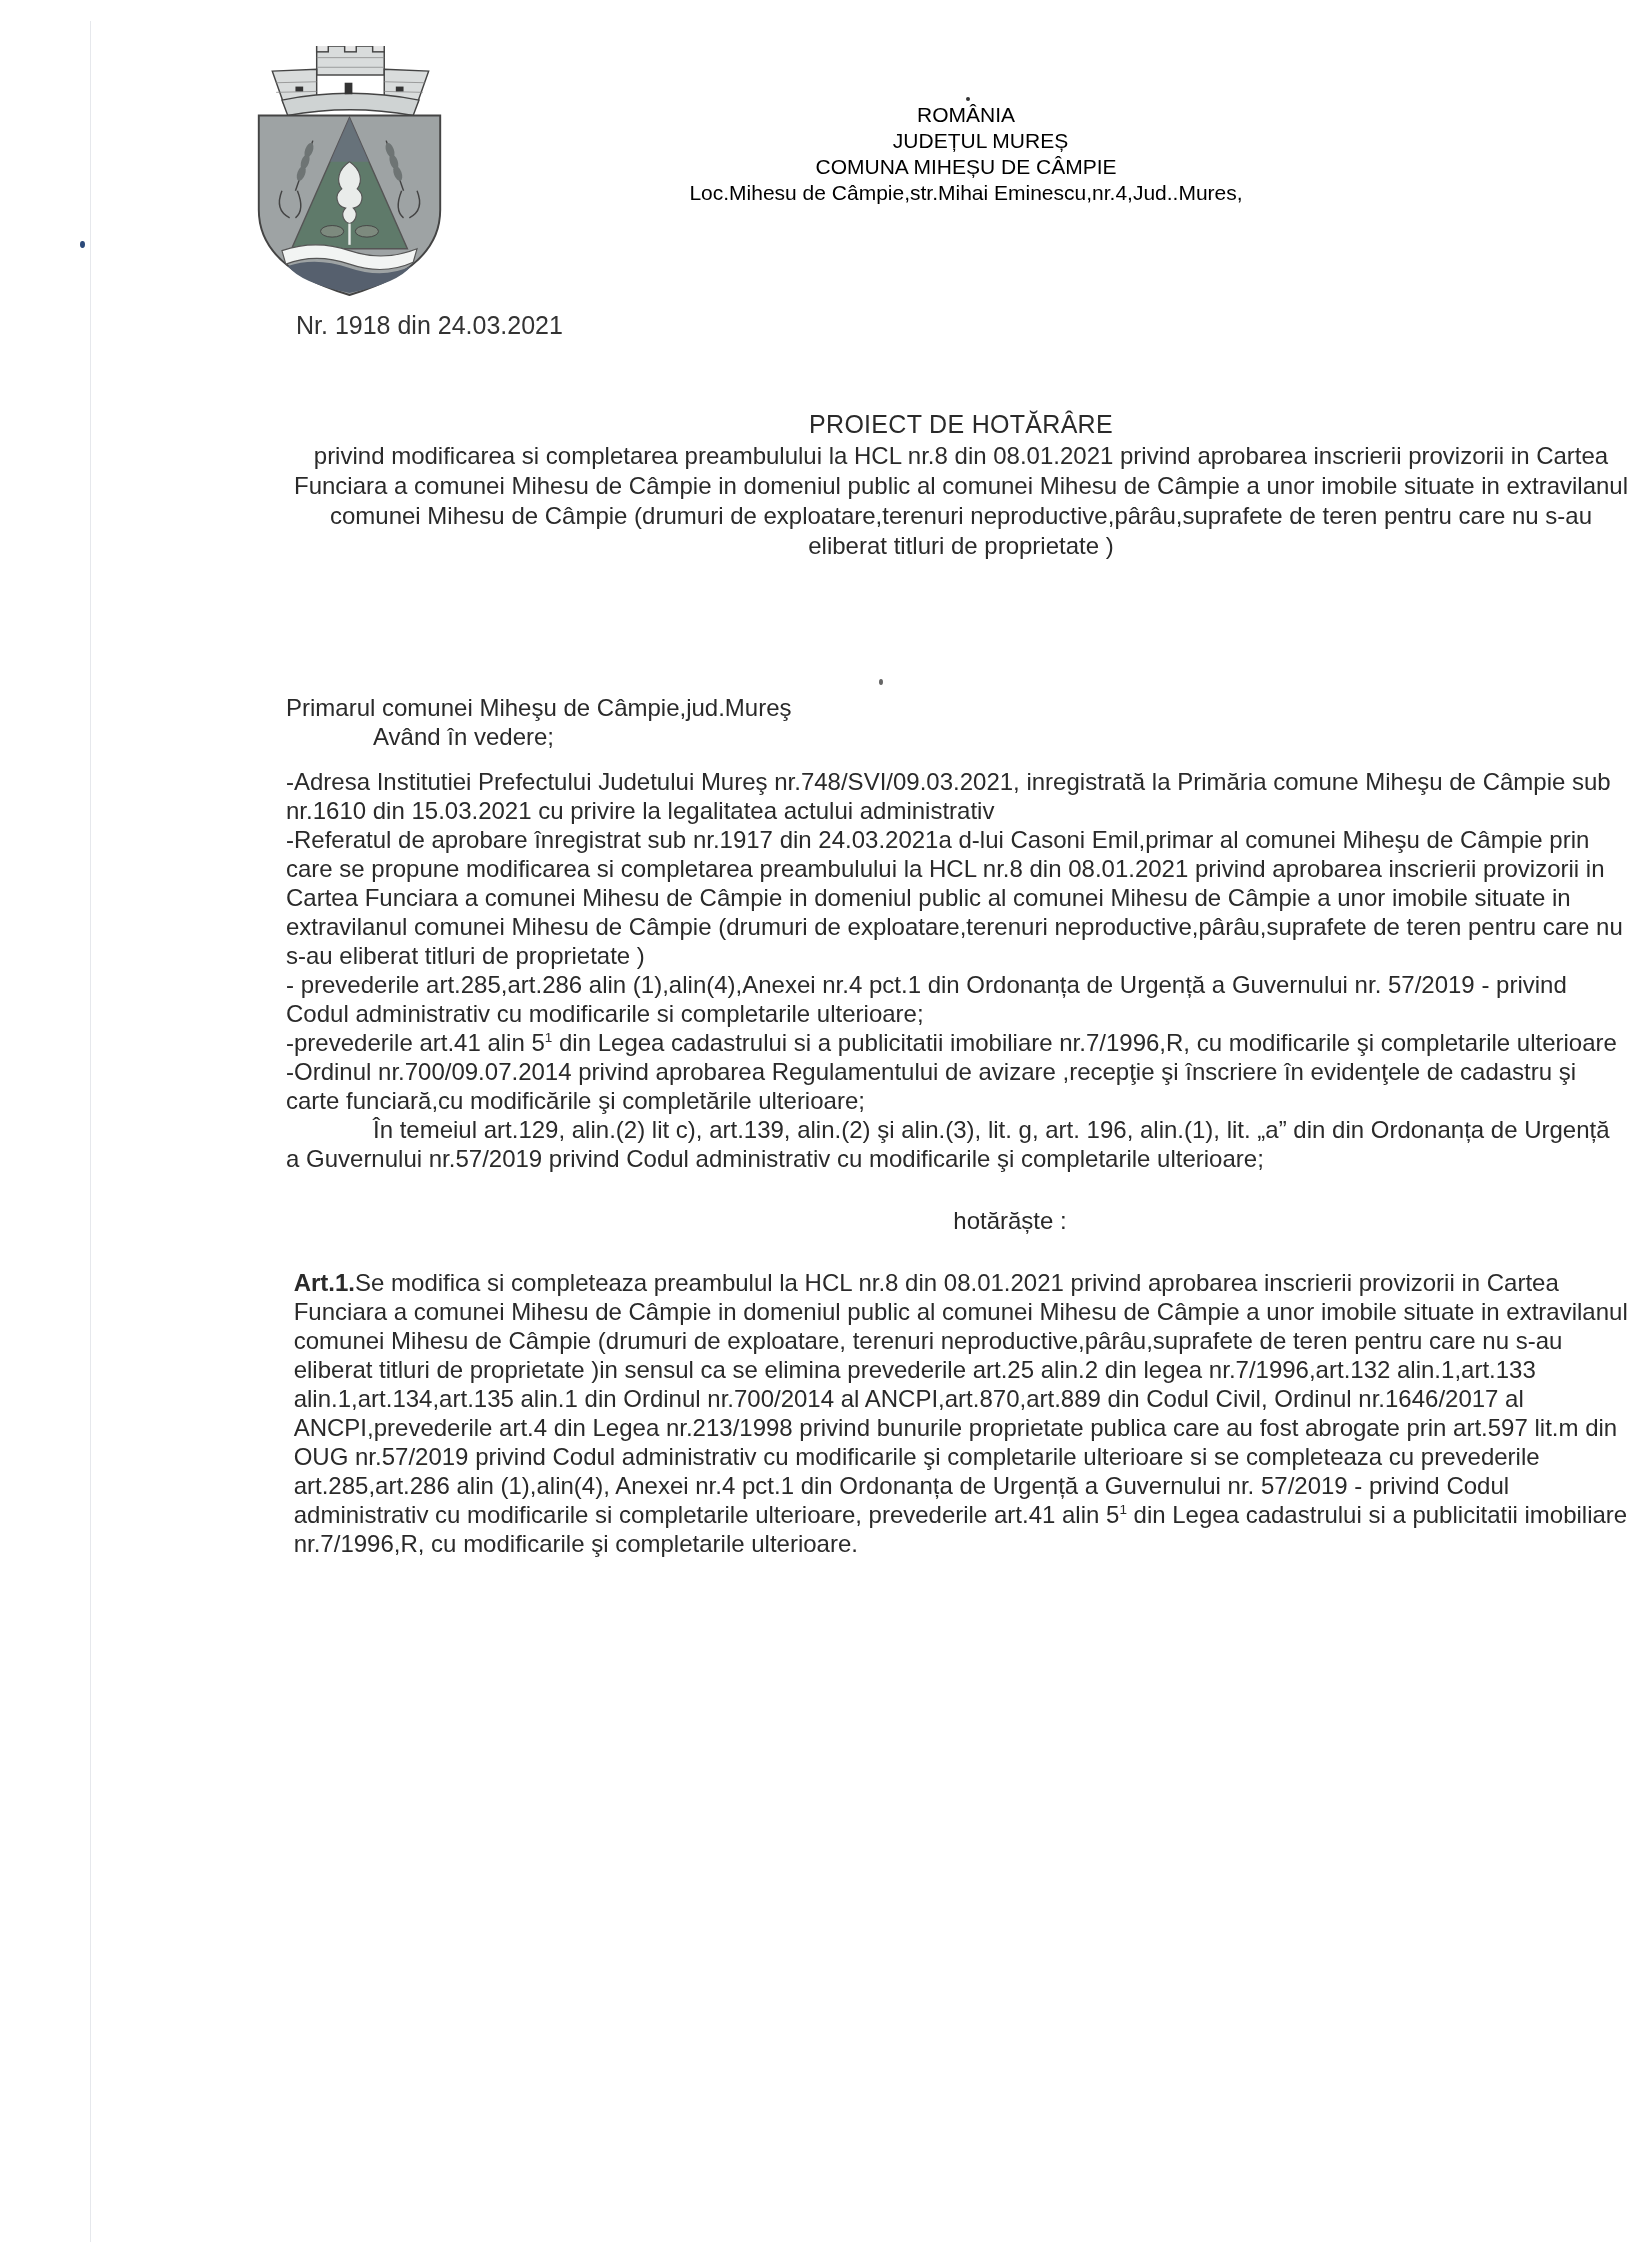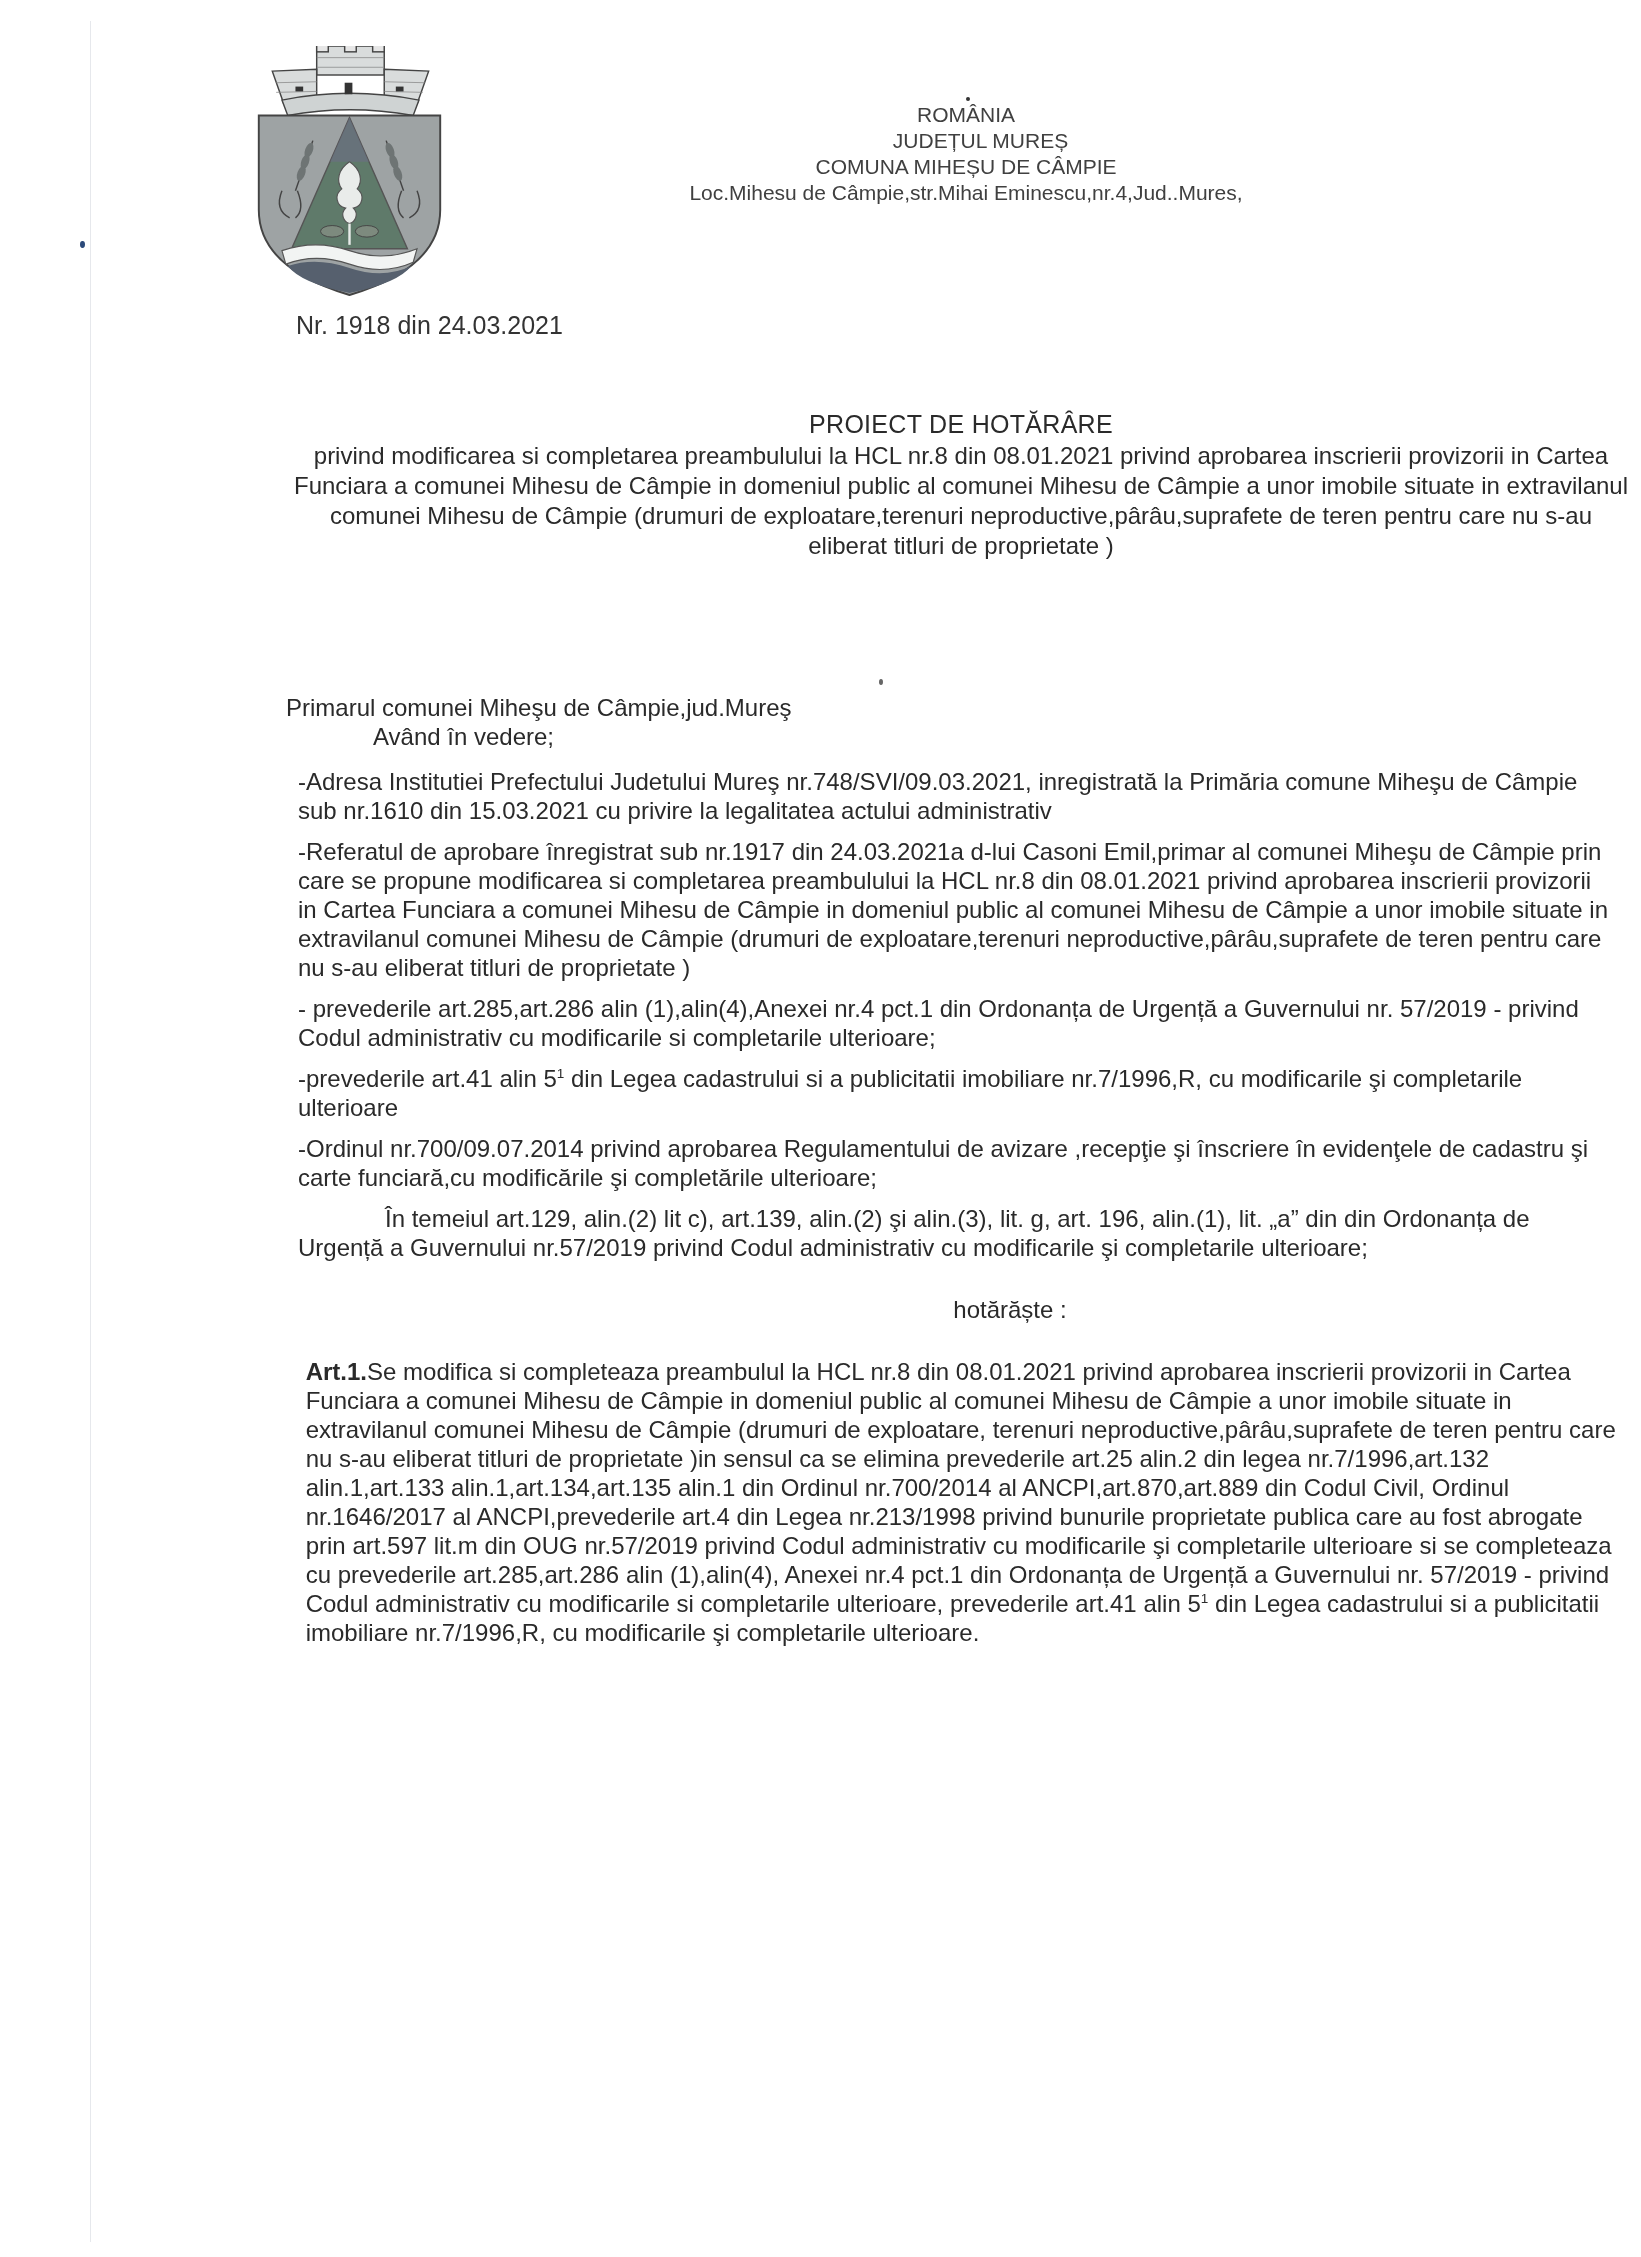--- a/index.html
+++ b/index.html
@@ -10,39 +10,39 @@
     .scan-edge {
       position: absolute; left: 90px; top: 21px; width: 1px; height: 2221px;
       background: #e6e8ec;
     }
     .speck { position: absolute; background: #9aa; border-radius: 50%; }
     .crest {
       position: absolute; left: 253px; top: 46px; width: 193px; height: 251px;
     }
     .letterhead {
       position: absolute; left: 541px; top: 102px; width: 850px;
-      text-align: center; font-size: 21px; line-height: 26px; color: #404040;
+      text-align: center; font-size: 21px; line-height: 26px; color: #000000;
     }
     .letterhead .l1 { padding-left: 0; }
     .letterhead .l2 { padding-left: 29px; }
     .reg-number {
       position: absolute; left: 288px; top: 311px; font-size: 25px; color: #333; margin-left: 8px;
     }
     .title-block {
       position: absolute; left: 290px; top: 409px; width: 1342px;
       text-align: center; font-size: 24px; line-height: 30px; color: #2a2a2a;
     }
     .title-block .title { font-size: 25px; margin-bottom: 1.9px; letter-spacing: 0.3px; }
     .body-text {
       position: absolute; left: 286px; top: 693px; width: 1342px;
       font-size: 24px; line-height: 29px; color: #2a2a2a;
     }
     .mayor { }
     .having { padding-left: 87px; margin-bottom: 16px; }
-    .para { margin: 12px; }
+    .para { margin: 0; }
     .indent { text-indent: 87px; }
     .decides {
       text-align: center; margin: 33px 0 33px 0; padding-left: 106px;
     }
     .art { margin-top: 0; padding-left: 7.7px; }
     .art b { font-weight: bold; }
     sup { font-size: 13.5px; vertical-align: super; line-height: 0; }
   </style>
 </head>
 <body>

